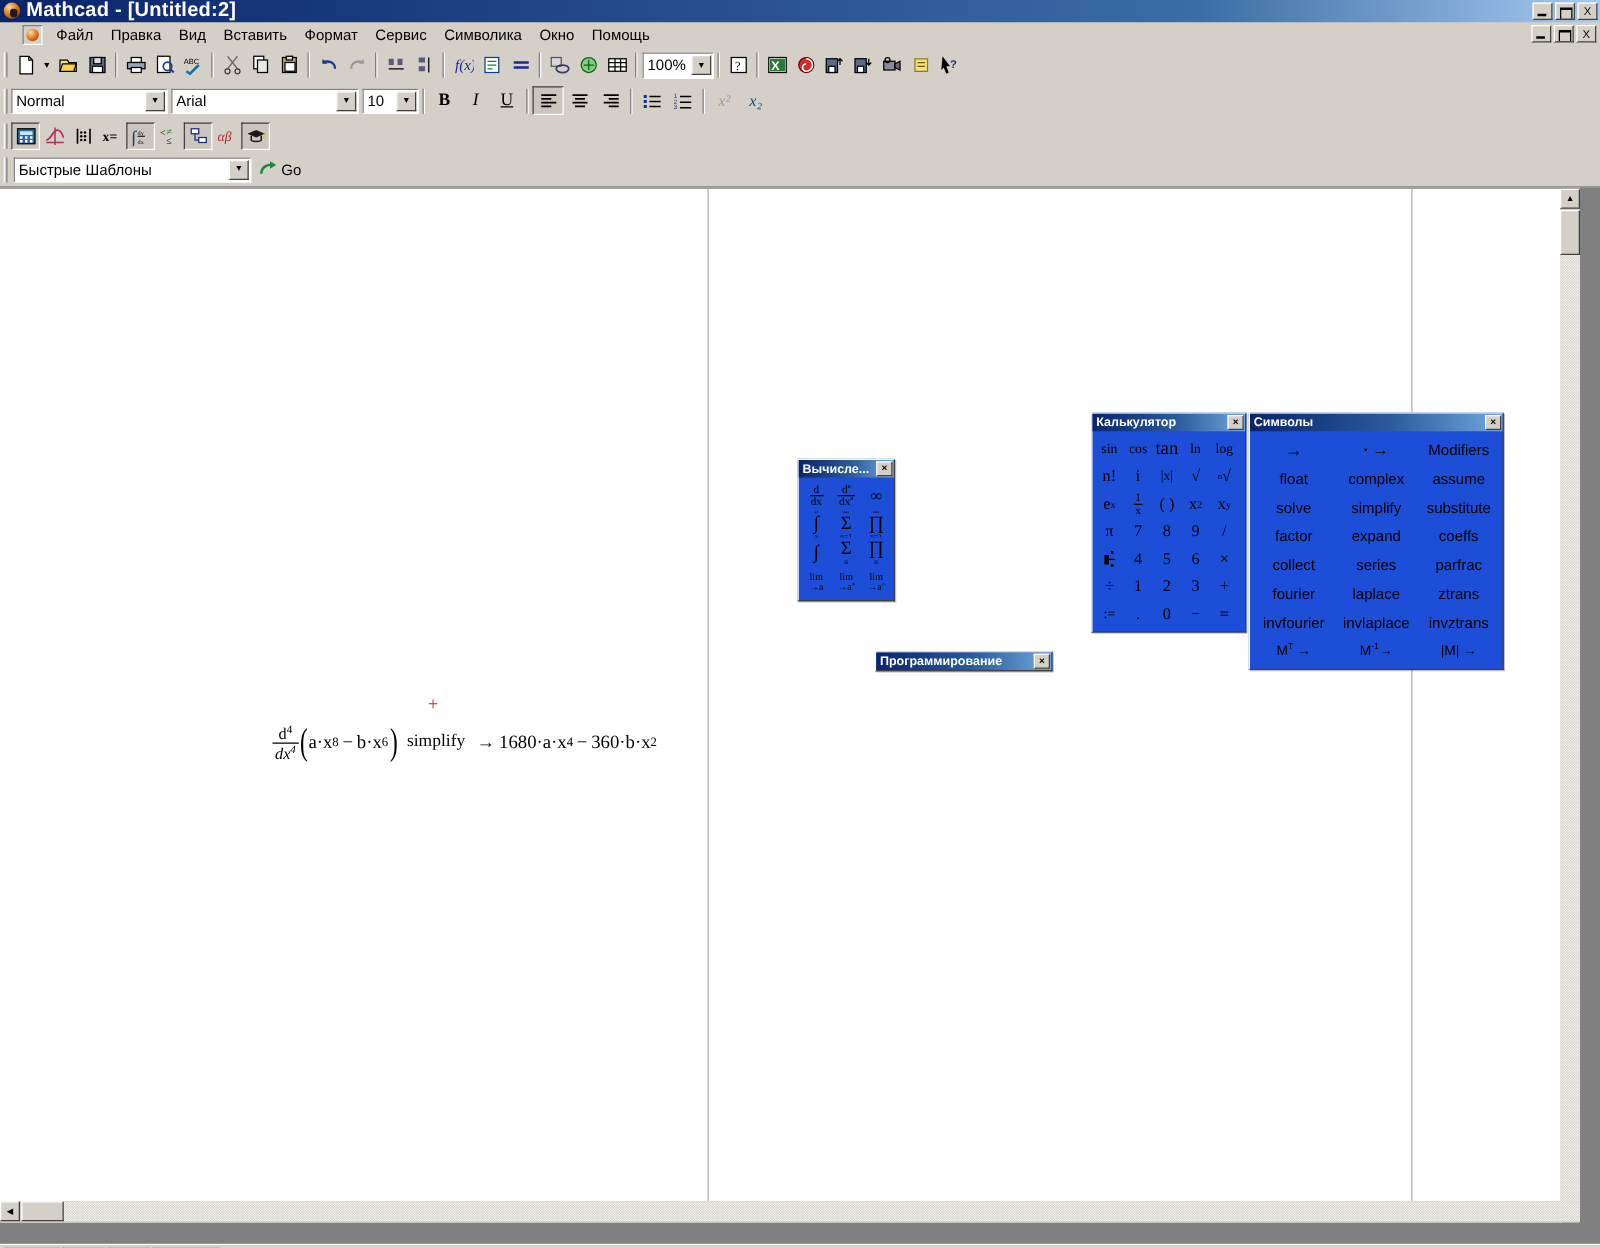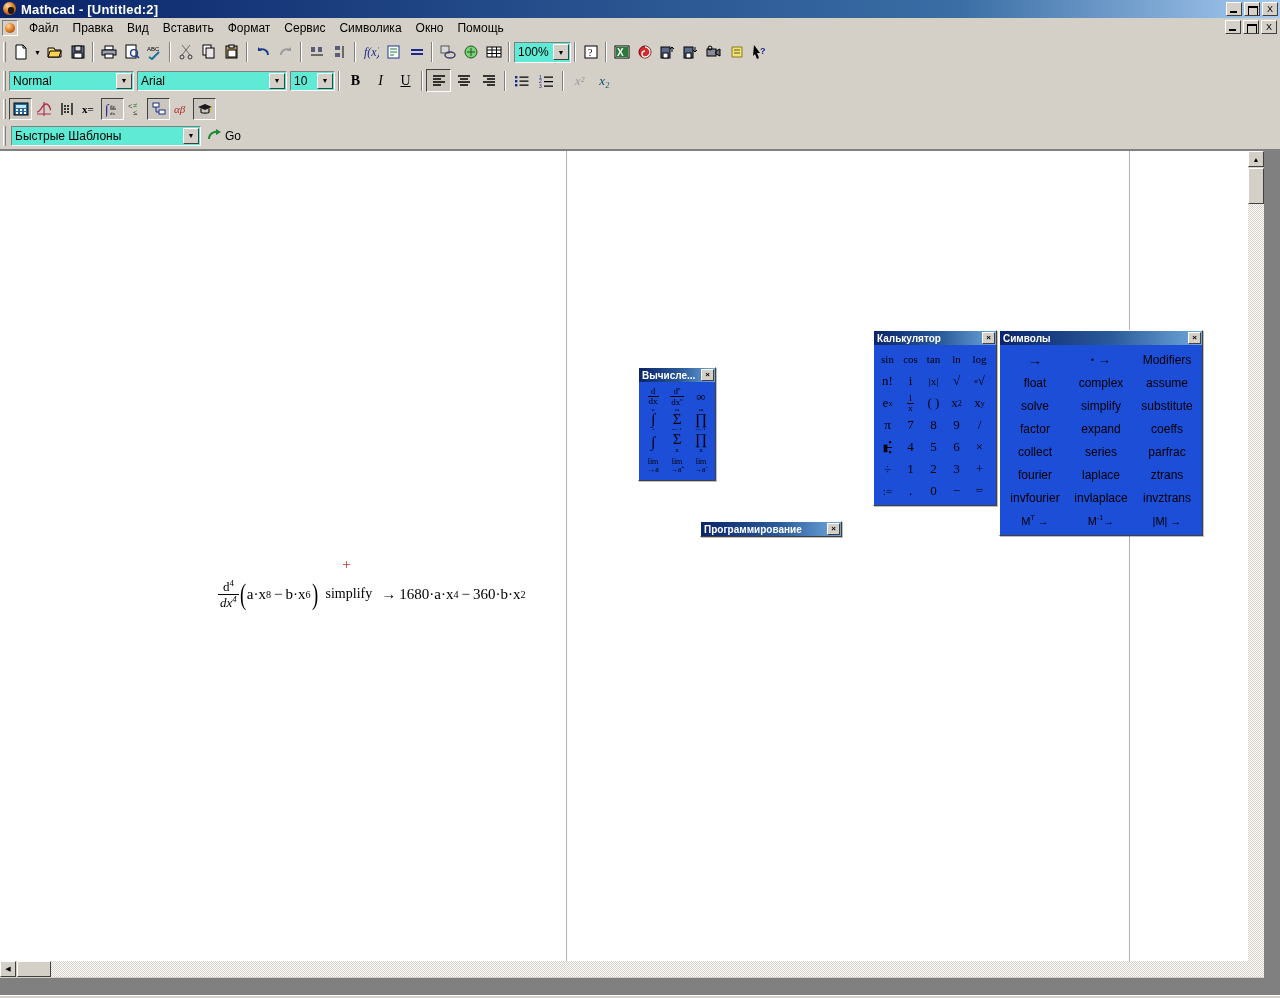--- a/index.html
+++ b/index.html
@@ -28,21 +28,21 @@
     position: absolute; left: 1px; top: 1px;
     width: 13px; height: 13px; border-radius: 50%;
     background: radial-gradient(circle at 35% 30%, #ffd9a0 0%, #e07b20 45%, #8a3b00 100%);
   }
   .title-icon .dot {
     position: absolute; left: 6px; top: 6px;
     width: 6px; height: 7px; background: #1a1a1a;
     border-radius: 40% 40% 50% 50%;
   }
   .title-text {
-    font-weight: bold; font-size: 13px;
+    font-weight: bold; font-size: 16px;
     letter-spacing: 0.2px; flex: 1;
   }
   .winbtns { display: flex; gap: 2px; }
   .winbtn {
     width: 16px; height: 14px;
     background: #d4d0c8;
     border: 1px solid; border-color: #fff #404040 #404040 #fff;
     color: #000; font-size: 9px; line-height: 12px;
     text-align: center; font-family: "Liberation Sans", sans-serif;
     position: relative; overflow: hidden;
@@ -54,21 +54,21 @@
   }
   .wb-max::after {
     content: ""; position: absolute; left: 3px; top: 3px;
     width: 8px; height: 7px; border: 1px solid #000; border-top-width: 2px;
   }
 
   
   .menubar {
     height: 20px; background: #d4d0c8;
     display: flex; align-items: center;
-    padding-left: 2px; position: relative;
+    padding-left: 18px; position: relative;
   }
   .mdi-icon {
     width: 16px; height: 16px; margin-right: 4px;
     border: 1px solid; border-color: #808080 #fff #fff #808080;
     background: #d4d0c8; position: relative; flex: none;
   }
   .mdi-icon .ball2 {
     position: absolute; left: 2px; top: 2px;
     width: 10px; height: 10px; border-radius: 50%;
     background: radial-gradient(circle at 35% 30%, #ffd9a0 0%, #e07b20 50%, #7a3200 100%);
@@ -115,21 +115,21 @@
     width: 11px; height: 22px;
     display: flex; align-items: center; justify-content: center;
     font-size: 7px; flex: none;
   }
 
   
   .ico { width: 16px; height: 16px; display: block; }
 
   
   .combo {
-    height: 20px; background: #5eead4;
+    height: 20px; background: #ffffff;
     border: 1px solid; border-color: #808080 #fff #fff #808080;
     display: flex; align-items: center;
     font-size: 12px; padding-left: 3px;
     position: relative; flex: none;
   }
   .combo span.val { flex: 1; overflow: hidden; white-space: nowrap; }
   .combo .cbtn {
     width: 16px; height: 16px; margin: 1px;
     background: #d4d0c8;
     border: 1px solid; border-color: #fff #404040 #404040 #fff;
@@ -853,21 +853,21 @@
 
     <div class="palette" id="palette-calculator">
       <div class="pal-title">
         <span class="ttxt">Калькулятор</span>
         <span class="pal-close">×</span>
       </div>
       <div class="pal-body">
         <div class="pgrid">
           <div class="pcell" style="font-size:11px">sin</div>
           <div class="pcell" style="font-size:11px">cos</div>
-          <div class="pcell" style="font-size:11px">tan</div>
+          <div class="pcell" style="font-size:15px">tan</div>
           <div class="pcell" style="font-size:11px">ln</div>
           <div class="pcell" style="font-size:11px">log</div>
 
           <div class="pcell">n!</div>
           <div class="pcell">i</div>
           <div class="pcell" style="font-size:11px">|x|</div>
           <div class="pcell">
               <span style="font-size:13px">√</span>
             </div>
           <div class="pcell">

